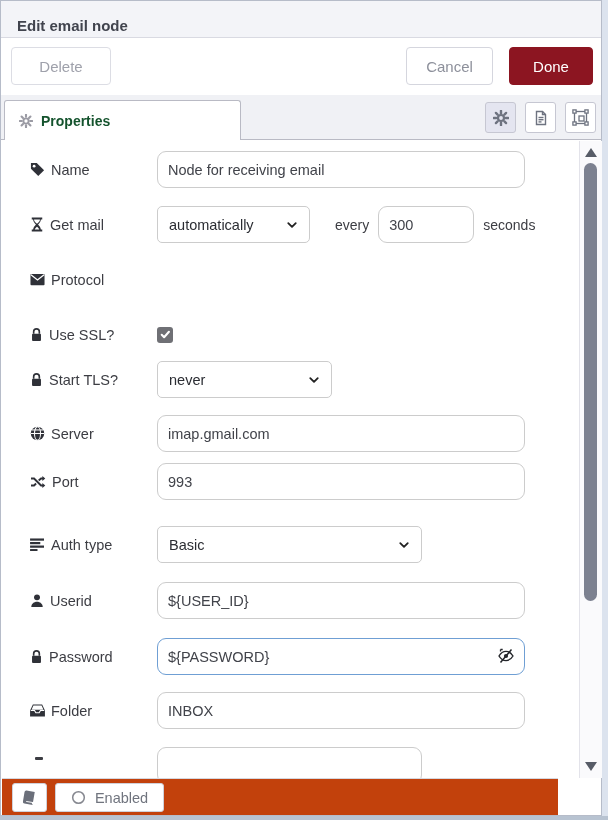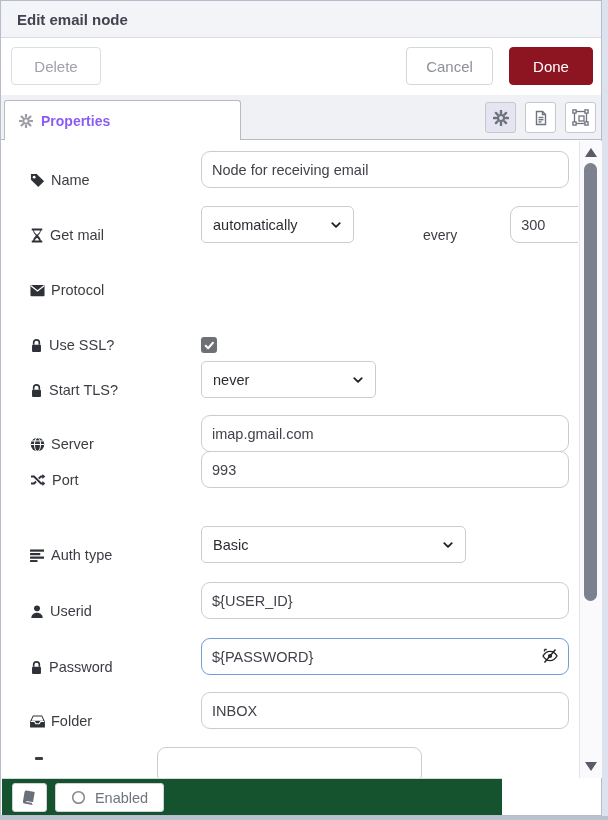--- a/index.html
+++ b/index.html
@@ -9,60 +9,60 @@
     font-family:"Liberation Sans", sans-serif;
     -webkit-font-smoothing:antialiased;
   }
   .dialog {
     position:absolute; left:0; top:0; width:602px; height:816px;
     background:#fff; border:1px solid #b6bcc9; box-sizing:border-box;
   }
   
   .dlg-header {
     height:37px; background:#f3f4f8; border-bottom:1px solid #d9dae2;
-    display:flex; align-items:center; padding:0 16px; box-sizing:border-box;
+    display:flex; align-items:flex-start; padding:16px 16px; box-sizing:border-box;
   }
   .dlg-title { font-size:15px; font-weight:bold; color:#41444e; }
   
   .button-bar { position:relative; height:57px; background:#fff; }
   .btn {
     position:absolute; top:9px; height:38px; box-sizing:border-box;
     border-radius:4px; font-size:15px; display:flex; align-items:center;
     justify-content:center; cursor:pointer; font-family:inherit;
   }
-  .btn-delete { left:10px; width:90px; background:#fff; border:1px solid #dcdde4; color:#9fa1ab; }
+  .btn-delete { left:10px; width:100px; background:#fff; border:1px solid #dcdde4; color:#9fa1ab; }
   .btn-cancel { left:405px; width:87px; background:#fff; border:1px solid #d5d6de; color:#8d909b; }
   .btn-done   { left:508px; width:84px; background:#8c1521; border:1px solid #8c1521; color:#fff; }
   
   .tab-bar { position:relative; height:45px; background:#f0f1f5; }
   .tab-bar::after {
     content:""; position:absolute; left:0; right:0; bottom:0; height:1px;
     background:#b9bac4; z-index:1;
   }
   .tab-active {
     position:absolute; left:3px; top:5px; width:237px; height:40px; box-sizing:border-box;
     background:#fff; border:1px solid #b9bac4; border-bottom:none;
     border-radius:3px 3px 0 0; z-index:2;
     display:flex; align-items:center; gap:8px; padding-left:14px;
-    font-size:14px; font-weight:bold; color:#8b5cf6;
+    font-size:14px; font-weight:bold; color:#14532d;
   }
   .tab-active .icon { color:#9b9ba4; }
   .tab-buttons { position:absolute; right:5px; top:7px; display:flex; gap:9px; z-index:2; }
   .icon-btn {
     width:31px; height:31px; box-sizing:border-box; border:1px solid #c6c7d2;
     border-radius:3px; background:#fff; color:#6e7380;
     display:flex; align-items:center; justify-content:center; cursor:pointer;
   }
   .icon-btn.selected { background:#e4e5f0; }
   
   .form-area {
     position:absolute; top:140px; left:1px; width:576px; height:637px;
     overflow:hidden; background:#fff;
   }
-  .row { position:absolute; left:28px; display:flex; align-items:flex-end; height:37px;gap:44px; }
+  .row { position:absolute; left:28px; display:flex; align-items:center; height:37px; }
   .f-label {
     width:127px; display:flex; align-items:center; gap:6px;
     font-size:14.5px; color:#3c3d43; flex:none;
   }
   .f-label .icon { color:#2f3138; flex:none; }
   .ti {
     height:37px; box-sizing:border-box; border:1px solid #ccc; border-radius:9px;
     padding:0 10px; font-size:14.5px; color:#41434a; background:#fff;
     font-family:inherit; outline:none;
   }
@@ -88,22 +88,22 @@
   }
   .sb-up, .sb-down { position:absolute; left:5px; width:0; height:0; cursor:pointer; }
   .sb-up   { top:7px;    border-left:6px solid transparent; border-right:6px solid transparent; border-bottom:9px solid #575c67; }
   .sb-down { bottom:7px; border-left:6px solid transparent; border-right:6px solid transparent; border-top:9px solid #575c67; }
   .sb-thumb {
     position:absolute; left:4px; top:22px; width:13px; height:438px;
     background:#7c8190; border-radius:7px; cursor:grab;
   }
   
   .footer {
-    position:absolute; top:777px; left:1px; width:500px; height:37px;
-    background:#14532d; border-top:1px solid #d6d7df; box-sizing:border-box;
+    position:absolute; top:777px; left:1px; width:556px; height:37px;
+    background:#c2410c; border-top:1px solid #d6d7df; box-sizing:border-box;
   }
   .foot-btn {
     position:absolute; top:4px; height:29px; box-sizing:border-box;
     background:#fff; border:1px solid #d0d1da; border-radius:3px;
     display:flex; align-items:center; justify-content:center;
     color:#6b6f7a; cursor:pointer; font-size:14.5px;
   }
   .book-btn { left:10px; width:35px; }
   .enabled-btn { left:53px; width:109px; gap:9px; color:#70747e; }
   .bottom-shade { position:absolute; left:0; right:0; bottom:0; height:4px; background:#b8c3d1; }
@@ -285,21 +285,21 @@
             <ellipse cx="8" cy="8" rx="3.2" ry="7.2" fill="none" stroke="#fff" stroke-width="1.1"></ellipse>
             <line x1="0.8" y1="8" x2="15.2" y2="8" stroke="#fff" stroke-width="1.1"></line>
             <path d="M2 4.2h12" stroke="#fff" stroke-width="1.1" fill="none"></path>
           </svg>
         </span>
         <span>Server</span>
       </div>
       <input class="ti ti-full" type="text" value="imap.gmail.com" style="">
     </div>
 
-    <div class="row" style="top:310px">
+    <div class="row" style="top:322px">
       <div class="f-label">
         <span class="icon">
           <svg width="16" height="14" viewBox="0 0 18 16" fill="none" stroke="currentColor" stroke-width="2.2">
             <path d="M1 4h3.5l8 8H15"></path>
             <path d="M1 12h3.5l2.3-2.3"></path>
             <path d="M9.8 6.3 12.5 4H15"></path>
             <path d="M14 1.2 17.3 4 14 6.8" fill="currentColor" stroke="none"></path>
             <path d="M14 9.2 17.3 12 14 14.8" fill="currentColor" stroke="none"></path>
           </svg>
         </span>

